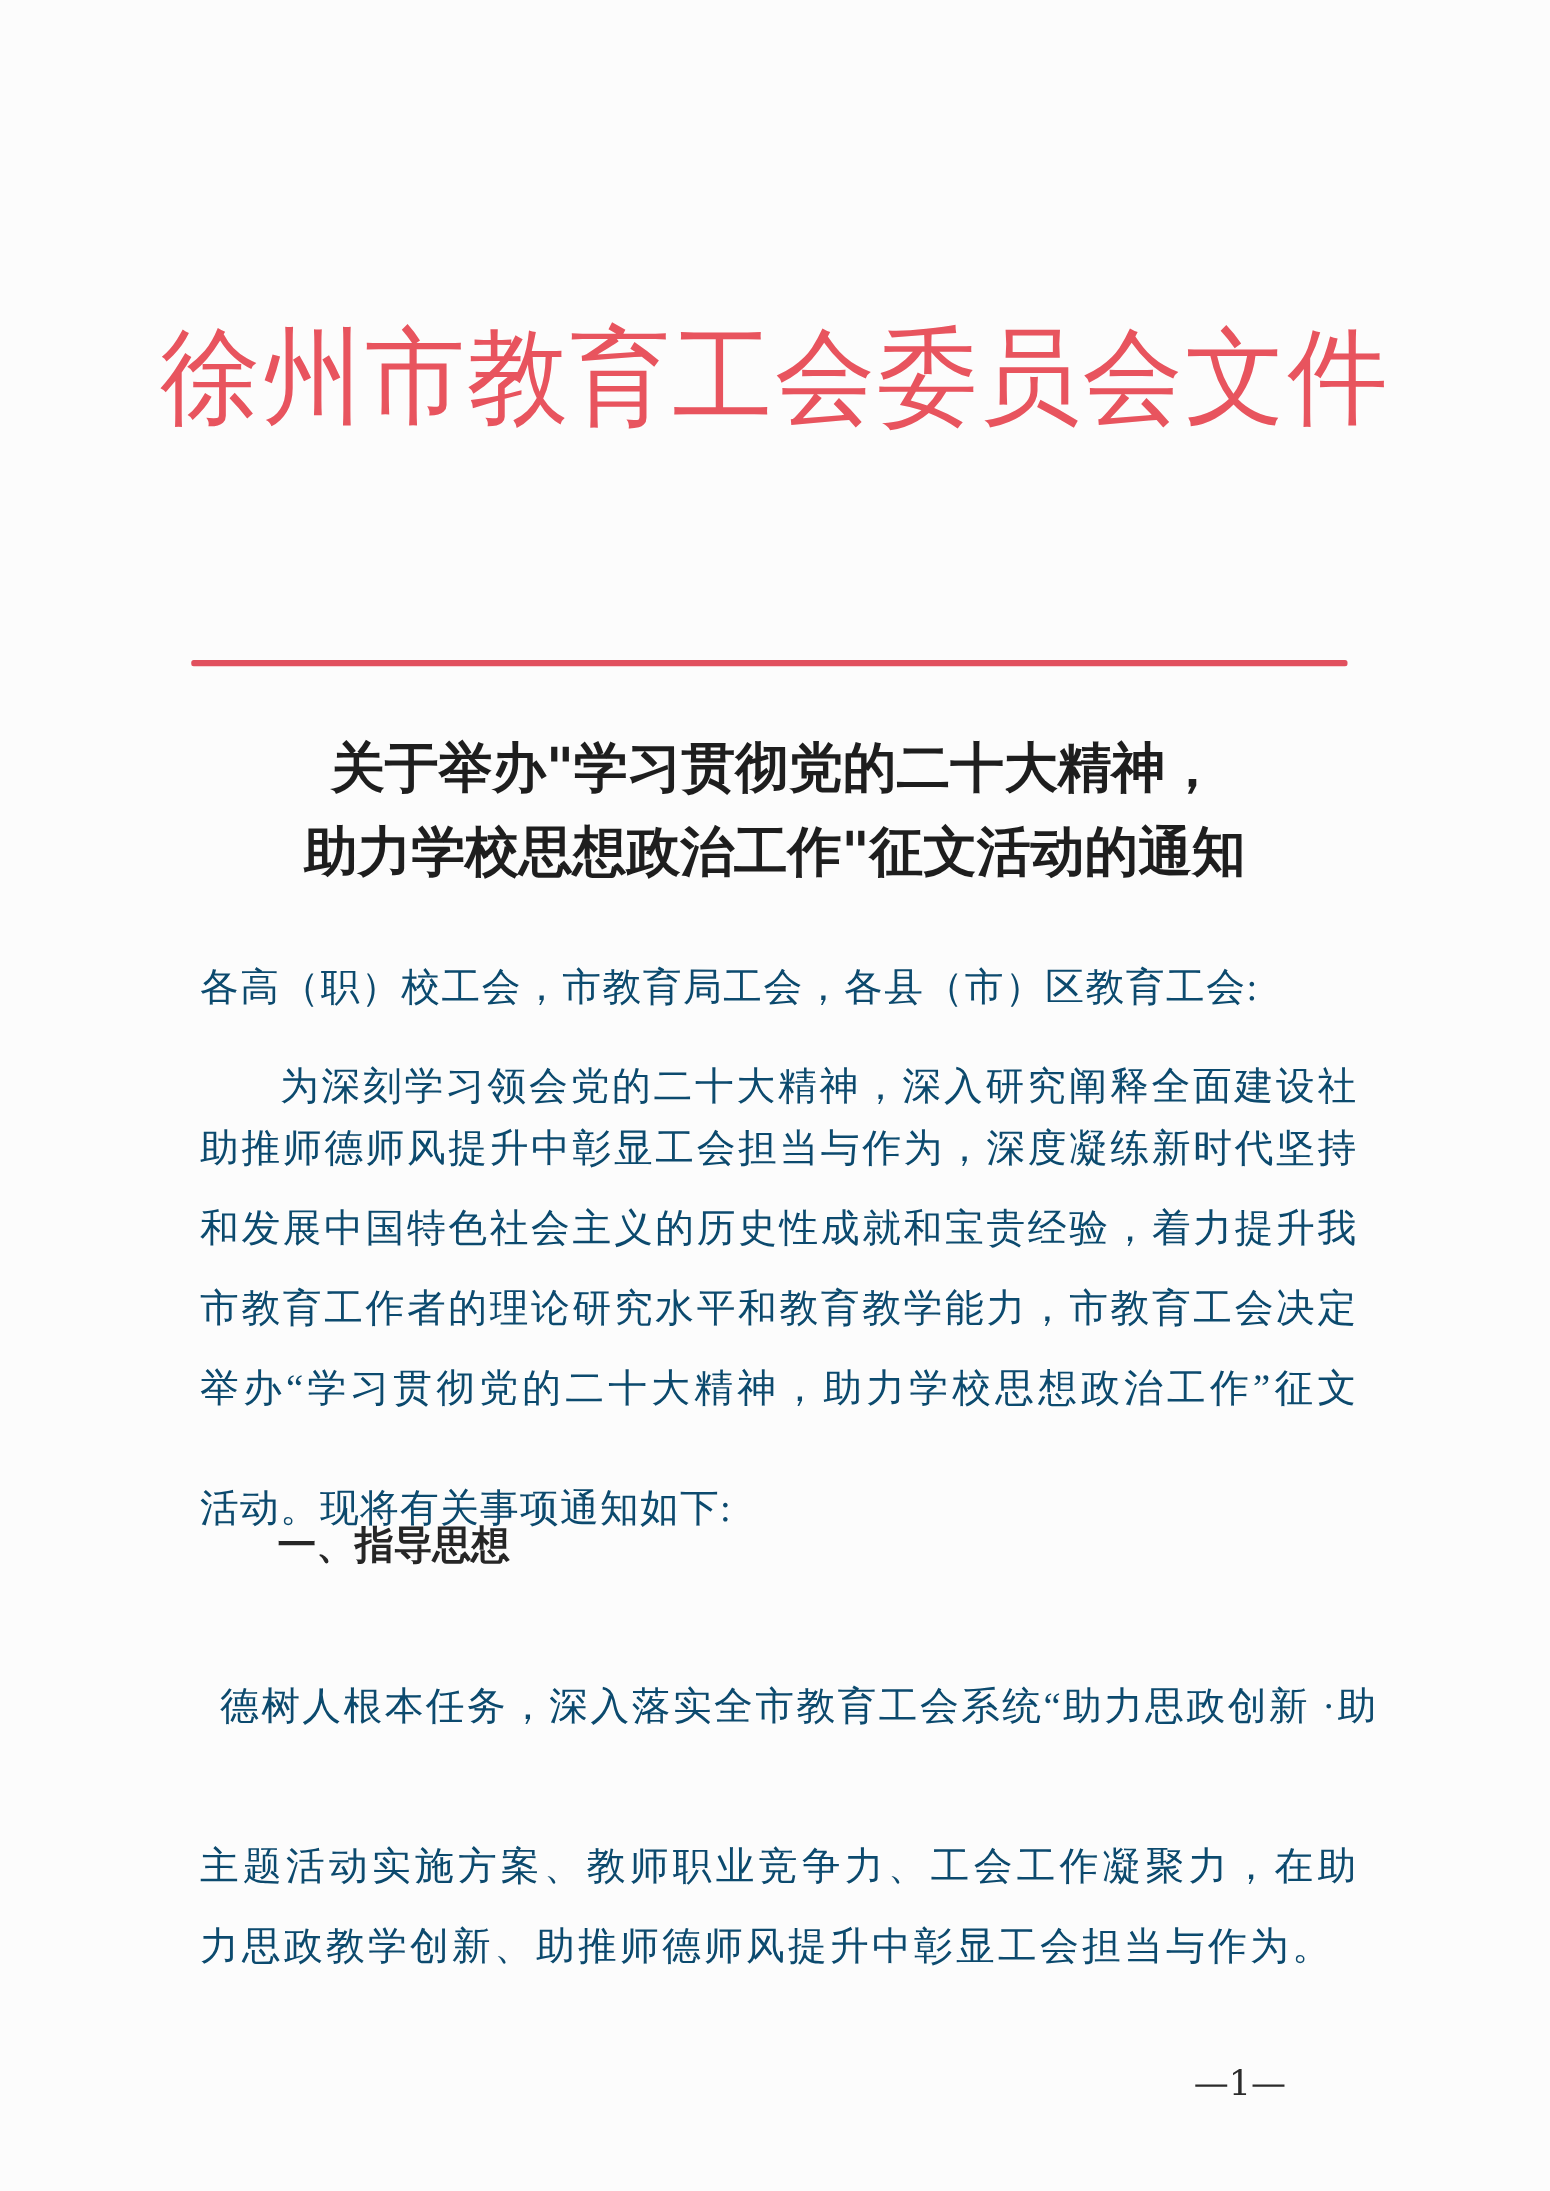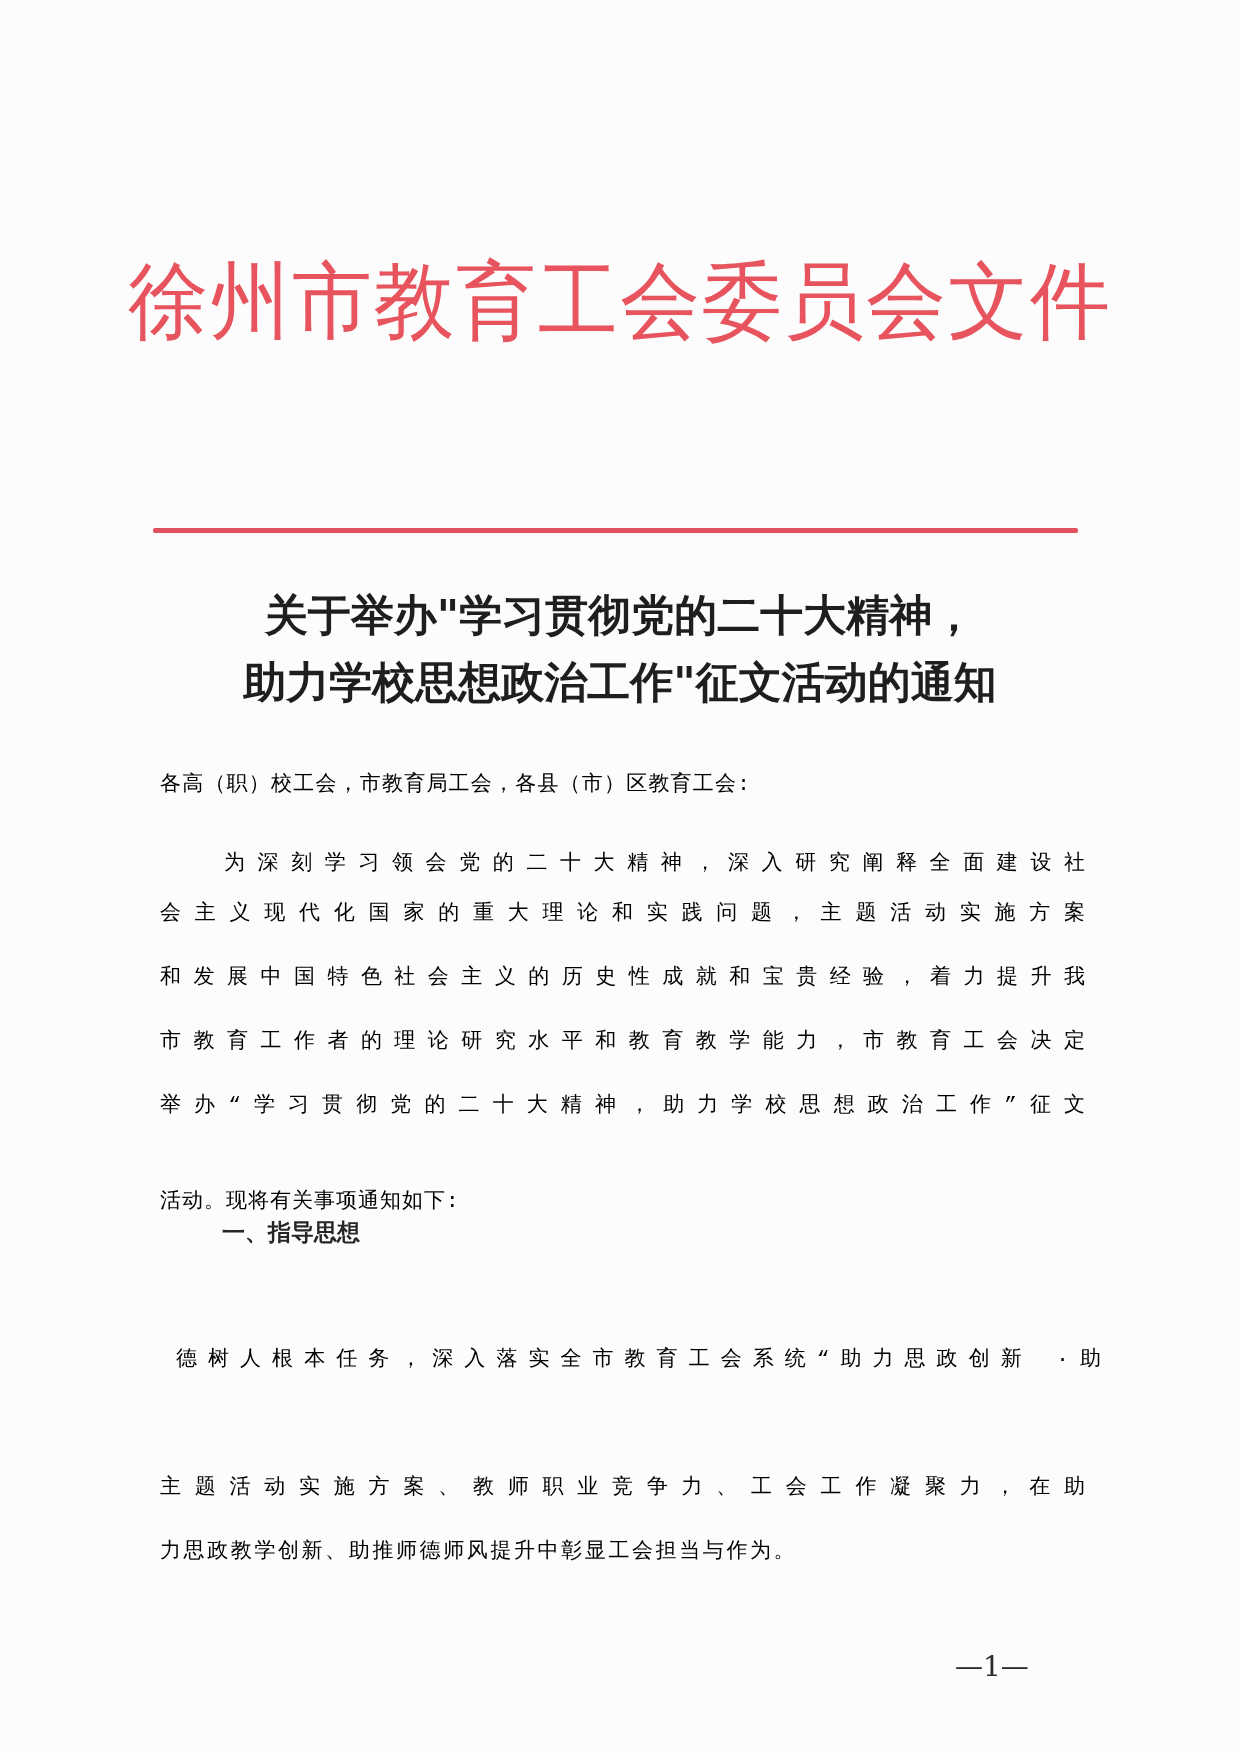--- a/index.html
+++ b/index.html
@@ -34,35 +34,35 @@
       font-weight: bold;
       font-size: 43px;
       color: #1e1e1e;
       line-height: 1;
     }
     .doc-title.l1 { top: 594px; }
     .doc-title.l2 { top: 661px; }
     .para-line {
       position: absolute; left: 160px;
       width: 925px;
-      font-size: 21px;
+      font-size: 31px;
       line-height: 1;
-      color: #000000;
+      color: #0c4a6e;
       white-space: nowrap;
       letter-spacing: 3.2px;
-      font-family: Liberation Mono, monospace;
+      font-family: Liberation Serif, serif;
       font-weight: 300;
     }
     .para-line.justify { text-align: justify; text-align-last: justify; letter-spacing: 0; }
     .para-line.indent { left: 224px; width: 861px; margin-top: 13px; }
     .section-heading {
       position: absolute; left: 222px;
       font-family: "DejaVu Sans", "Liberation Sans", sans-serif;
       font-weight: bold;
-      font-size: 23px; line-height: 1;
+      font-size: 31px; line-height: 1;
       color: #262626;
     }
     .page-number {
       position: absolute; left: 955px; top: 1653px;
       font-family: "DejaVu Serif", "Liberation Serif", serif;
       font-size: 28px; color: #2b2b2b; line-height: 1;
     }
   </style>
 </head>
 <body>
@@ -72,21 +72,21 @@
   <div class="header-title">徐州市教育工会委员会文件</div>
 
   <div class="red-rule"></div>
 
   <div class="doc-title l1">关于举办"学习贯彻党的二十大精神，</div>
   <div class="doc-title l2">助力学校思想政治工作"征文活动的通知</div>
 
   <div class="para-line" style="top:774px;letter-spacing:1.2px;">各高（职）校工会，市教育局工会，各县（市）区教育工会:</div>
 
   <div class="para-line indent justify" style="top:840px;">为深刻学习领会党的二十大精神，深入研究阐释全面建设社</div>
-  <div class="para-line justify" style="top:903px;">会主义现代化国家的重大理论和实践问题，主题活动实施方案</div>
+  <div class="para-line justify" style="top:903px;">助推师德师风提升中彰显工会担当与作为，深度凝练新时代坚持</div>
   <div class="para-line justify" style="top:967px;">和发展中国特色社会主义的历史性成就和宝贵经验，着力提升我</div>
   <div class="para-line justify" style="top:1031px;">市教育工作者的理论研究水平和教育教学能力，市教育工会决定</div>
   <div class="para-line justify" style="top:1095px;">举办“学习贯彻党的二十大精神，助力学校思想政治工作”征文</div>
   <div class="para-line" style="top:1159px;letter-spacing:1px;margin-top:32px;">活动。现将有关事项通知如下:</div>
 
   <div class="section-heading" style="top:1221px;">一、指导思想</div>
 
   <div class="para-line justify" style="top:1349px;margin-left:16px;">德树人根本任务，深入落实全市教育工会系统“助力思政创新 ·助</div>
   <div class="para-line justify" style="top:1477px;">主题活动实施方案、教师职业竞争力、工会工作凝聚力，在助</div>
   <div class="para-line" style="top:1541px;letter-spacing:2.6px;">力思政教学创新、助推师德师风提升中彰显工会担当与作为。</div>

